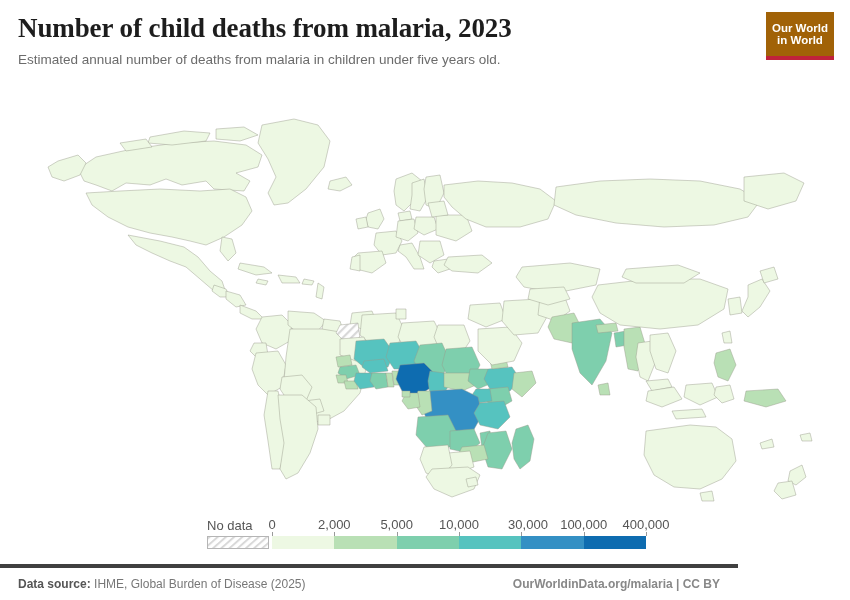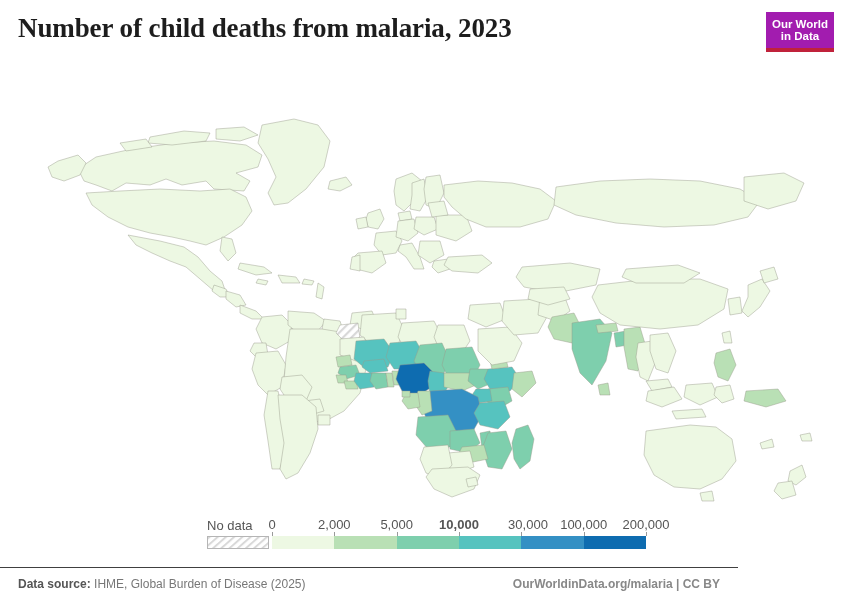--- a/index.html
+++ b/index.html
@@ -17,22 +17,22 @@
     font-size:27px;line-height:32px;font-weight:700;
     color:#1d1d1d;letter-spacing:-0.1px;margin:0;
   }
   .subtitle{
     font-size:13.5px;line-height:18px;color:#6b6b6b;
     margin:7px 0 0 0;font-weight:400;
   }
 
   
   .logo{
-    position:absolute;right:16px;top:12px;width:68px;height:40px;
-    background:#a21caf;border-bottom:4px solid #c0223b;
+    position:absolute;right:16px;top:12px;width:68px;height:48px;
+    background:#a16207;border-bottom:4px solid #c0223b;
     box-sizing:border-box;display:flex;flex-direction:column;
     align-items:center;justify-content:center;
   }
   .logo span{
     color:#fff;font-size:11.5px;line-height:12.5px;font-weight:700;
     font-family:"Liberation Sans",sans-serif;display:block;text-align:center;
   }
 
   
   .map-wrap{position:absolute;left:0;top:85px;width:850px;height:420px;}
@@ -56,42 +56,43 @@
   .ticks{position:absolute;left:0;top:0;width:850px;height:55px;}
   .tick-label{
     position:absolute;top:12px;font-size:13px;color:#555;
     transform:translateX(-50%);white-space:nowrap;
   }
   .tick-mark{position:absolute;top:27px;width:1px;height:4px;background:#9a9a9a;}
 
   
   .footer{
     position:absolute;left:0;bottom:0;width:738px;height:32px;
-    border-top:1px solid #404040;
+    border-top:4px solid #404040;
   }
   .source{
     position:absolute;left:18px;top:9px;font-size:12px;color:#777;white-space:nowrap;
   }
   .source b{color:#555;font-weight:700;}
   .license{
     position:absolute;right:18px;top:9px;font-size:12px;color:#888;white-space:nowrap;font-weight:bold;
   }
 </style>
 </head>
 <body>
 
 <div class="chart">
 
   <div class="header">
     <h1 class="title">Number of child deaths from malaria, 2023</h1>
+    <p class="subtitle">Estimated annual number of deaths from malaria in children under five years old.</p>
   </div>
 
   <div class="logo">
     <span>Our World</span>
-    <span>in Data</span>
+    <span>in World</span>
   </div>
 
   <div class="map-wrap">
     <svg viewBox="0 0 850 420" xmlns="http://www.w3.org/2000/svg">
       <defs>
         <pattern id="nodatahatch" width="6" height="6" patternUnits="userSpaceOnUse" patternTransform="rotate(45)">
           <rect width="6" height="6" fill="#ffffff"></rect>
           <rect width="2.2" height="6" fill="#d8d8d8"></rect>
         </pattern>
       </defs>
@@ -243,27 +244,27 @@
           <div class="bin" style="background: rgb(52, 144, 196); width: 62.3333px;"></div>
           <div class="bin" style="background: rgb(14, 108, 176); width: 62.3333px;"></div>
         </div>
       <div class="ticks" id="legend-ticks">
           <div class="tick-label" style="left: 272px;">0</div>
           <div class="tick-mark" style="left: 272px;"></div>
           <div class="tick-label" style="left: 334.333px;">2,000</div>
           <div class="tick-mark" style="left: 334.333px;"></div>
           <div class="tick-label" style="left: 396.667px;">5,000</div>
           <div class="tick-mark" style="left: 396.667px;"></div>
-          <div class="tick-label" style="left: 459px; font-weight: bold;">10,000</div>
+          <div class="tick-label" style="left: 459px;">10,000</div>
           <div class="tick-mark" style="left: 459px;"></div>
           <div class="tick-label" style="left: 528px;">30,000</div>
           <div class="tick-mark" style="left: 521.333px;"></div>
           <div class="tick-label" style="left: 583.667px;">100,000</div>
           <div class="tick-mark" style="left: 583.667px;"></div>
-          <div class="tick-label" style="left: 646px;">200,000</div>
+          <div class="tick-label" style="left: 646px;">400,000</div>
           <div class="tick-mark" style="left: 646px;"></div>
         </div>
     </div>
   </div>
 
   <div class="footer">
     <div class="source">
       <b>Data source:</b>
       <span>IHME, Global Burden of Disease (2025)</span>
     </div>

